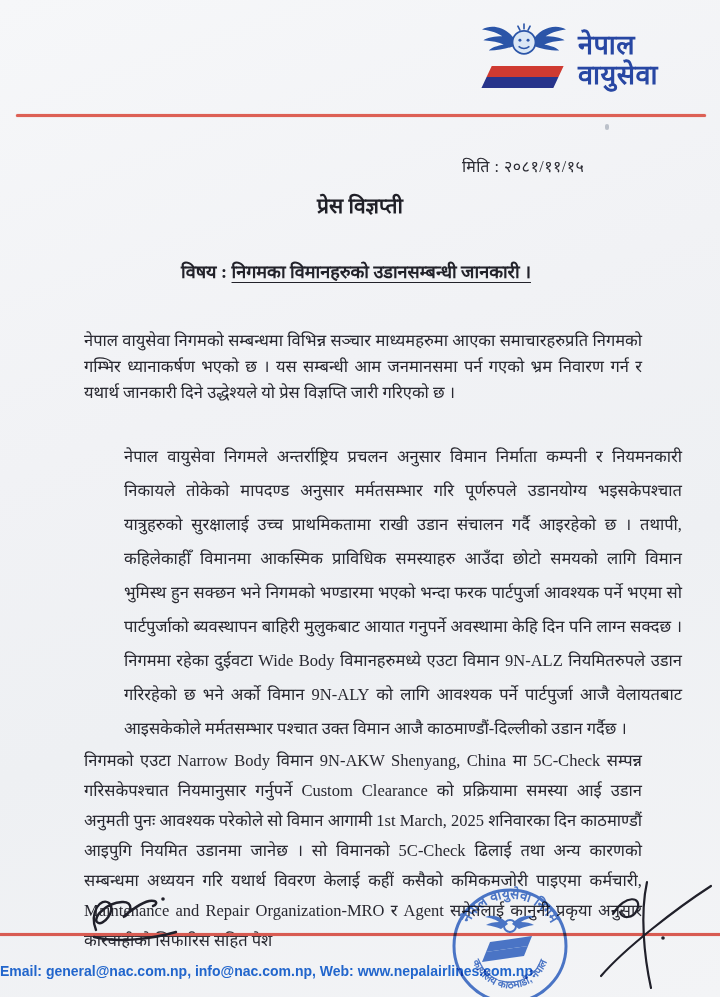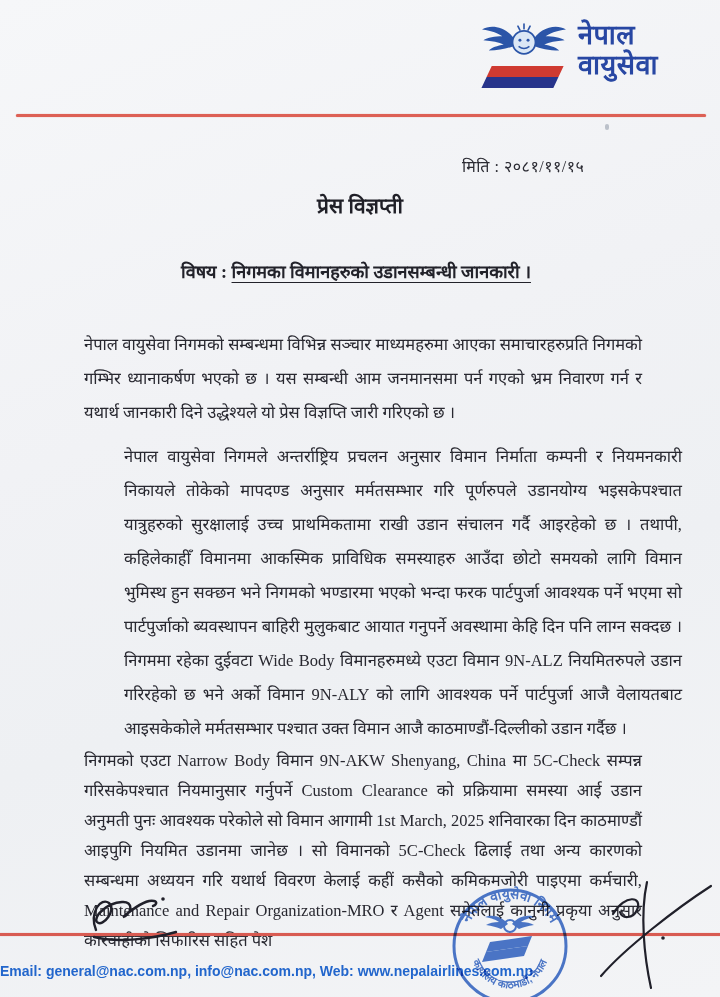--- a/index.html
+++ b/index.html
@@ -7,38 +7,38 @@
     width:720px;height:997px;
     font-family:"Liberation Serif","DejaVu Serif",serif;
     background:#e9eaee;
   }
   .page{
     position:relative;width:720px;height:997px;overflow:hidden;
     background:linear-gradient(160deg,#f6f7f9 0%,#f1f2f5 38%,#eef0f3 62%,#f3f4f6 100%);
     color:#26262c;
   }
   
-  .logo{position:absolute;left:480px;top:20px;display:flex;align-items:flex-start;gap:10px;}
+  .logo{position:absolute;left:480px;top:20px;display:flex;align-items:flex-end;gap:10px;}
   .logo-marks{display:flex;flex-direction:column;align-items:center;gap:2px;}
   .brand{font-family:"Liberation Sans","DejaVu Sans",sans-serif;
     font-weight:bold;color:#2847a3;font-size:27px;line-height:1.12;letter-spacing:.5px;}
   .header-rule{position:absolute;left:16px;top:114px;width:690px;height:3px;
     background:#dd6055;border-radius:2px;box-shadow:0 0 1px #e2837b;}
   .scan-speck{position:absolute;left:605px;top:124px;width:4px;height:6px;
     background:#8e97a5;border-radius:2px;opacity:.55;}
   
   .date-line{position:absolute;left:462px;top:155px;font-size:16px;color:#2b2b33;letter-spacing:.5px;}
   .doc-title{position:absolute;left:0;top:191px;width:720px;margin:0;text-align:center;
     font-size:21px;font-weight:bold;color:#1f1f27;}
   .subject{position:absolute;left:4px;top:259px;width:704px;text-align:center;
     font-size:18px;font-weight:bold;color:#22222a;}
   .subject .u{text-decoration:underline;text-underline-offset:4px;}
   .para{position:absolute;left:84px;width:558px;margin:0;text-align:justify;
     font-size:16.5px;color:#282830;}
-  .p1{top:328px;line-height:34px;}
+  .p1{top:328px;line-height:26px;}
   .p2{top:440px;line-height:34px;margin-left:40px;}
   .p3{top:746px;line-height:30px;}
   
   .footer-rule{position:absolute;left:0;top:933px;width:720px;height:3px;
     background:#d85b52;box-shadow:0 0 1px #e0867e;}
   .footer-line1{position:absolute;left:0;top:941px;width:720px;text-align:center;
     font-family:"Liberation Sans","DejaVu Sans",sans-serif;font-weight:bold;
     font-size:15px;color:#1d5cb5;z-index:1;}
   .footer-line2{position:absolute;left:0;top:963px;width:720px;text-align:left;
     font-family:"Liberation Sans","DejaVu Sans",sans-serif;font-weight:bold;

